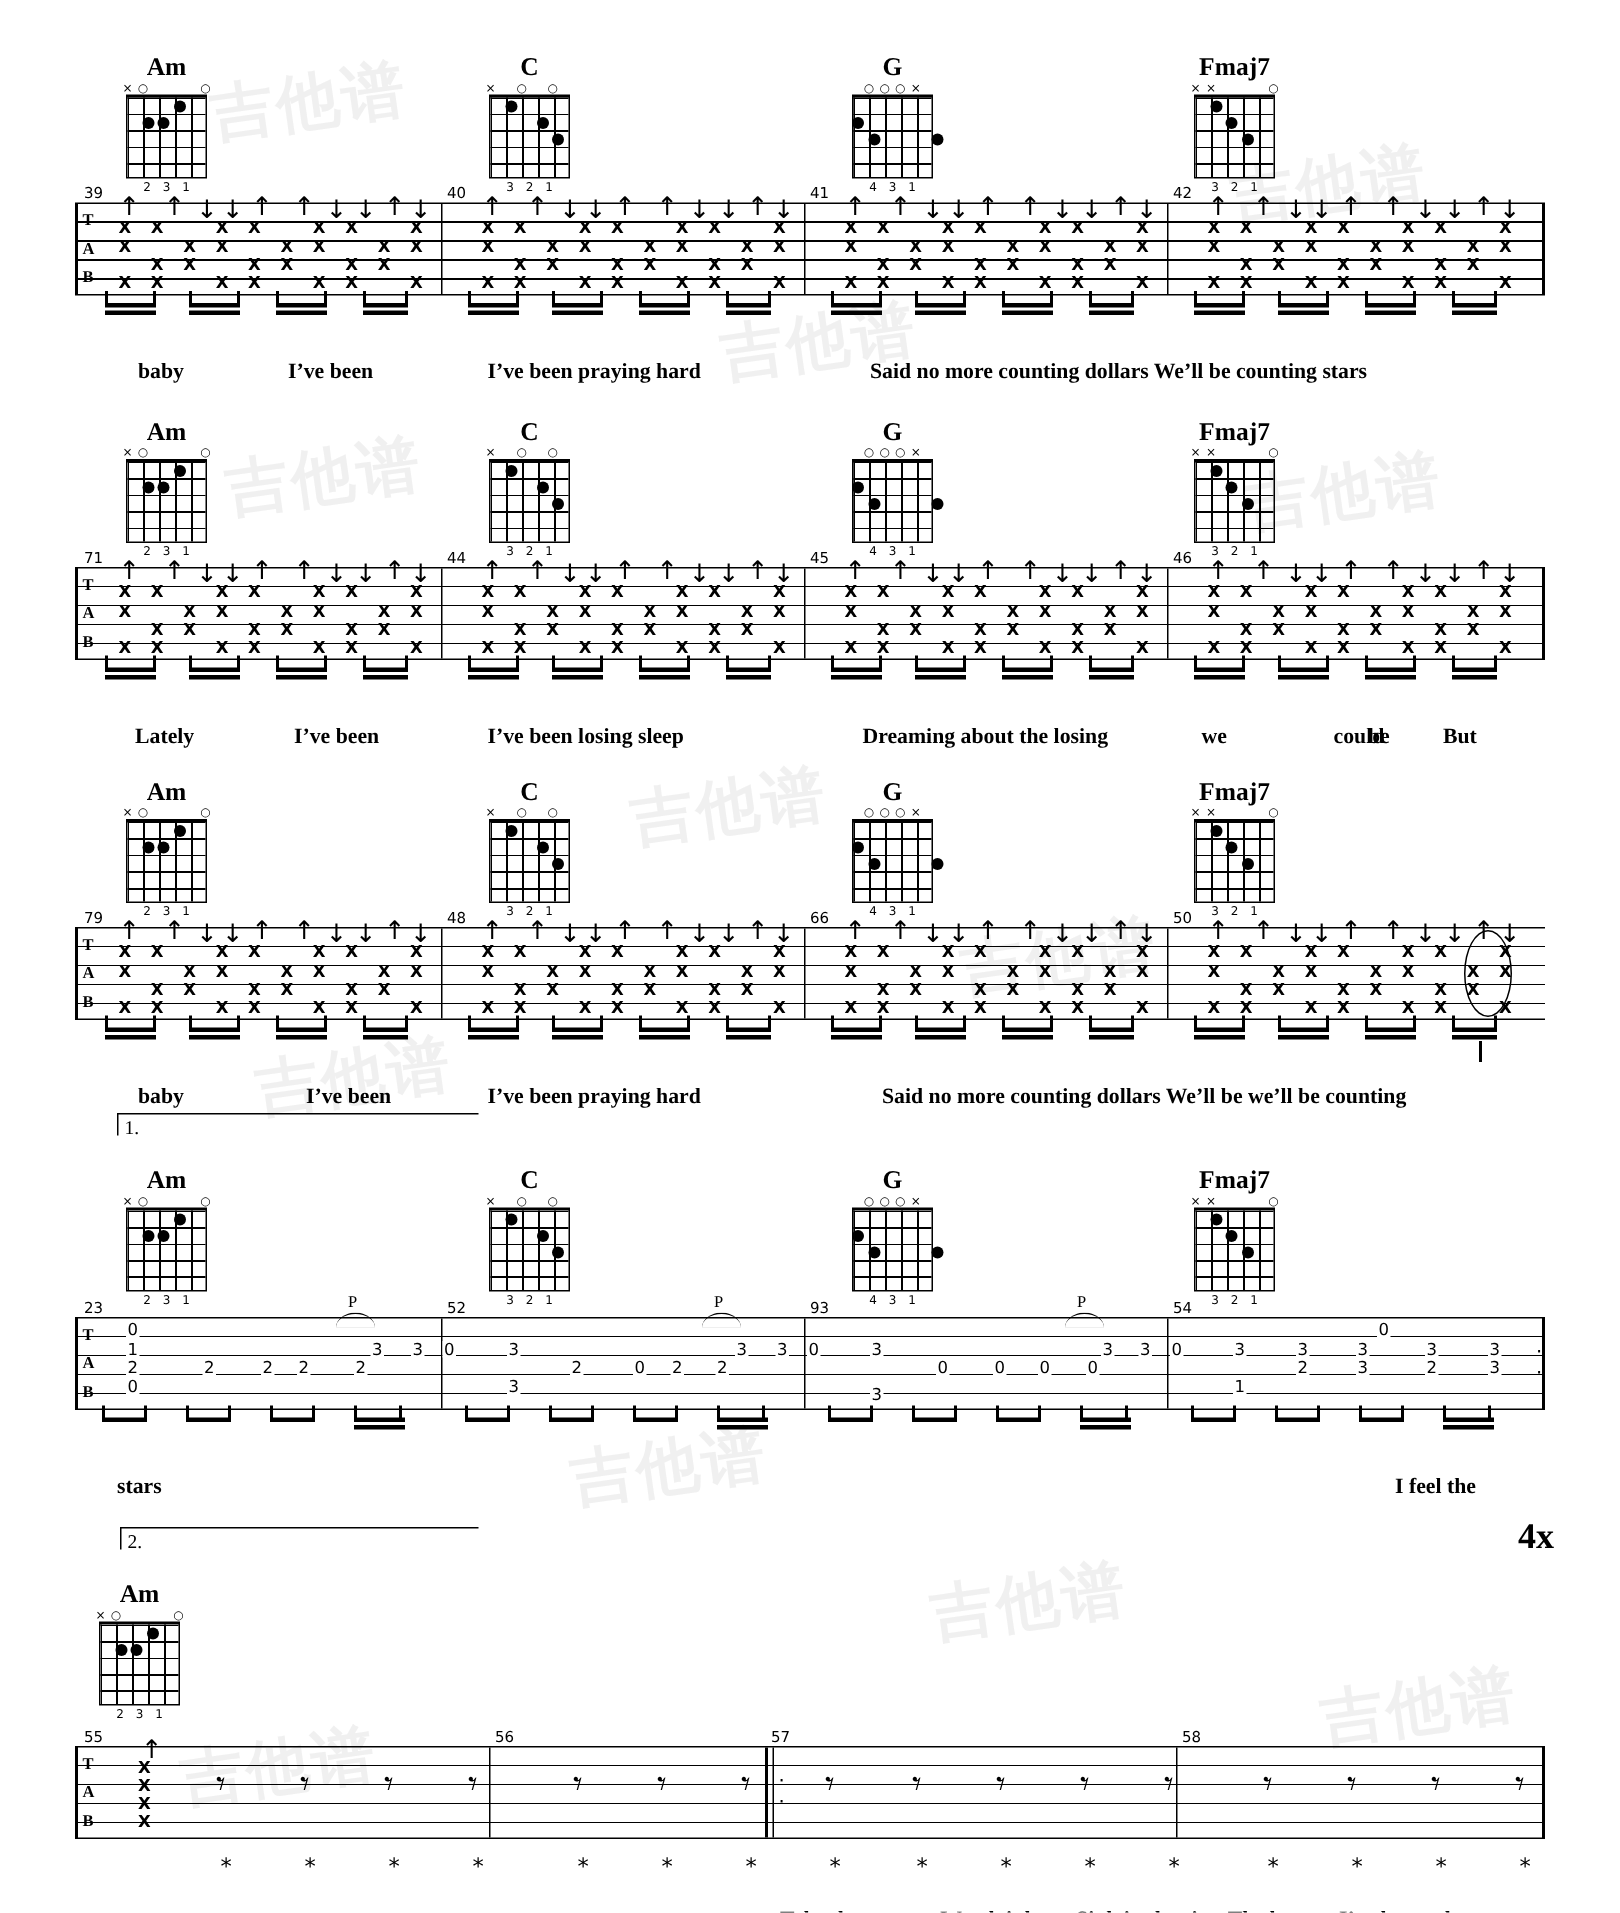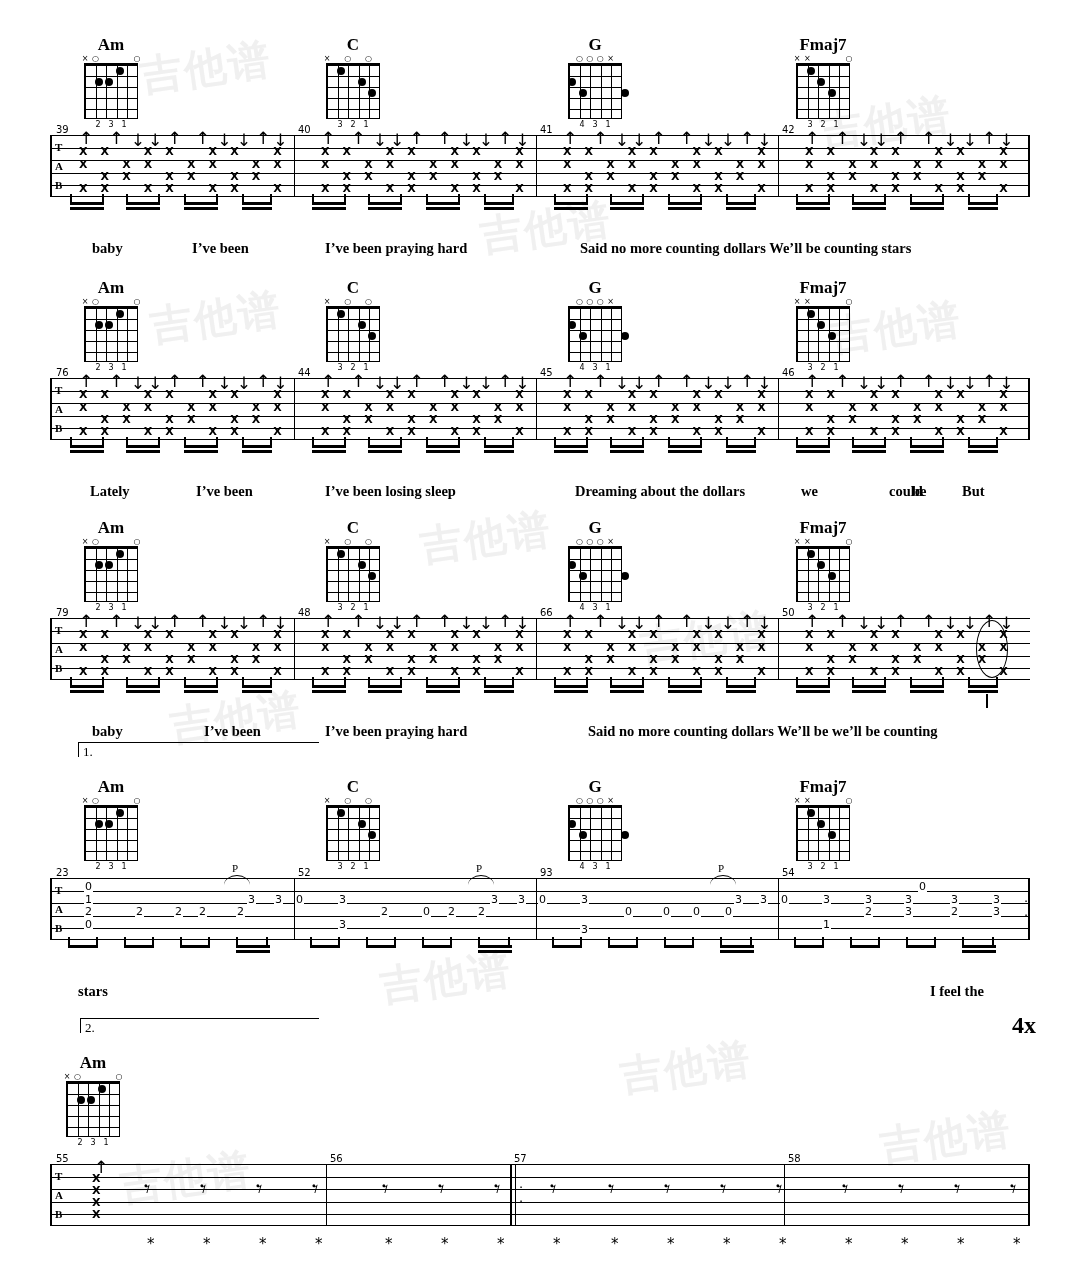--- a/index.html
+++ b/index.html
@@ -665,21 +665,21 @@
           <span style="width:11px;text-align:center;">2</span>
           <span style="width:11px;text-align:center;">1</span>
         </div>
       </div>
       <div class="staff left-bar right-bar" style="top:378px;">
         <div class="tab-letters">
           <div>T</div>
           <div>A</div>
           <div>B</div>
         </div>
-        <div class="measure-num" style="left:4px; top:-12px;">76</div>
+        <div class="measure-num" style="left:4px; top:-12px;">71</div>
         <div class="barline" style="left:242px;"></div>
         <div class="measure-num" style="left:246px; top:-12px;">44</div>
         <div class="barline" style="left:484px;"></div>
         <div class="measure-num" style="left:488px; top:-12px;">45</div>
         <div class="barline" style="left:726px;"></div>
         <div class="measure-num" style="left:730px; top:-12px;">46</div>
         <div class="glyph arrow-up" style="left:26.96px; top:-6px;">↑</div>
         <div class="glyph arrow-up" style="left:57.2px; top:-6px;">↑</div>
         <div class="glyph arrow-dn" style="left:78.8px; top:-4px;">↓</div>
         <div class="glyph arrow-dn" style="left:96.08px; top:-4px;">↓</div>
@@ -888,21 +888,21 @@
         <div class="stem" style="left:800px; top:58px; height:10px;"></div>
         <div class="stem" style="left:832px; top:58px; height:10px;"></div>
         <div class="stem" style="left:858px; top:58px; height:10px;"></div>
         <div class="stem" style="left:890px; top:58px; height:10px;"></div>
         <div class="stem" style="left:916px; top:58px; height:10px;"></div>
         <div class="stem" style="left:944px; top:58px; height:10px;"></div>
       </div>
       <div class="lyric" style="left:90px; top:483px;">Lately</div>
       <div class="lyric" style="left:196px; top:483px;">I’ve  been</div>
       <div class="lyric" style="left:325px; top:483px;">I’ve been losing sleep</div>
-      <div class="lyric" style="left:575px; top:483px;">Dreaming about the dollars</div>
+      <div class="lyric" style="left:575px; top:483px;">Dreaming about the losing</div>
       <div class="lyric" style="left:801px; top:483px;">we</div>
       <div class="lyric" style="left:845px; top:483px;margin-left:44px;">could</div>
       <div class="lyric" style="left:912px; top:483px;">be</div>
       <div class="lyric" style="left:962px; top:483px;">But</div>
     </div>
     <div class="system" style="top:0;">
       <div class="chord" style="left:78px; top:519px;">
         <div class="chord-name">Am</div>
         <div class="chord-top">
           <span>×</span>

